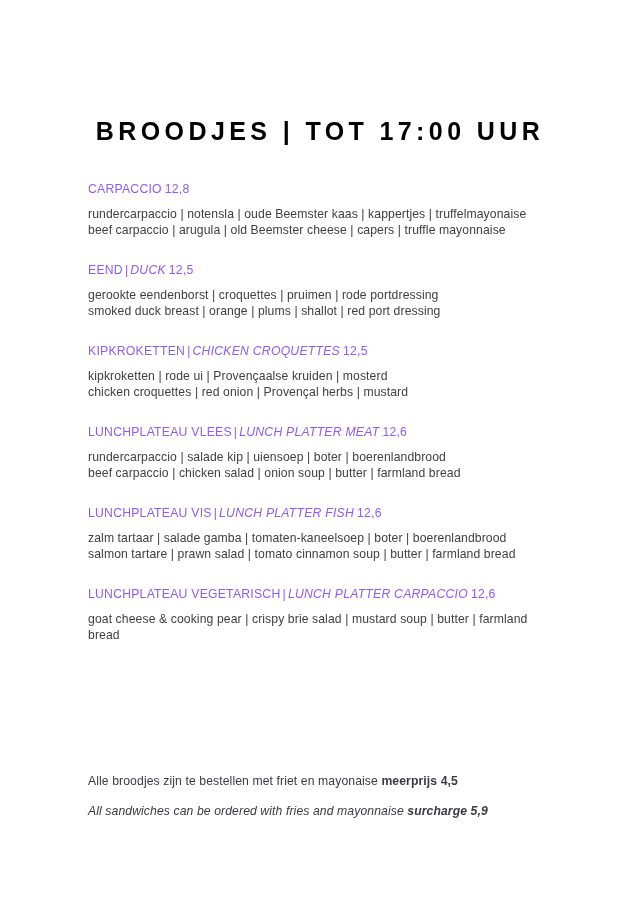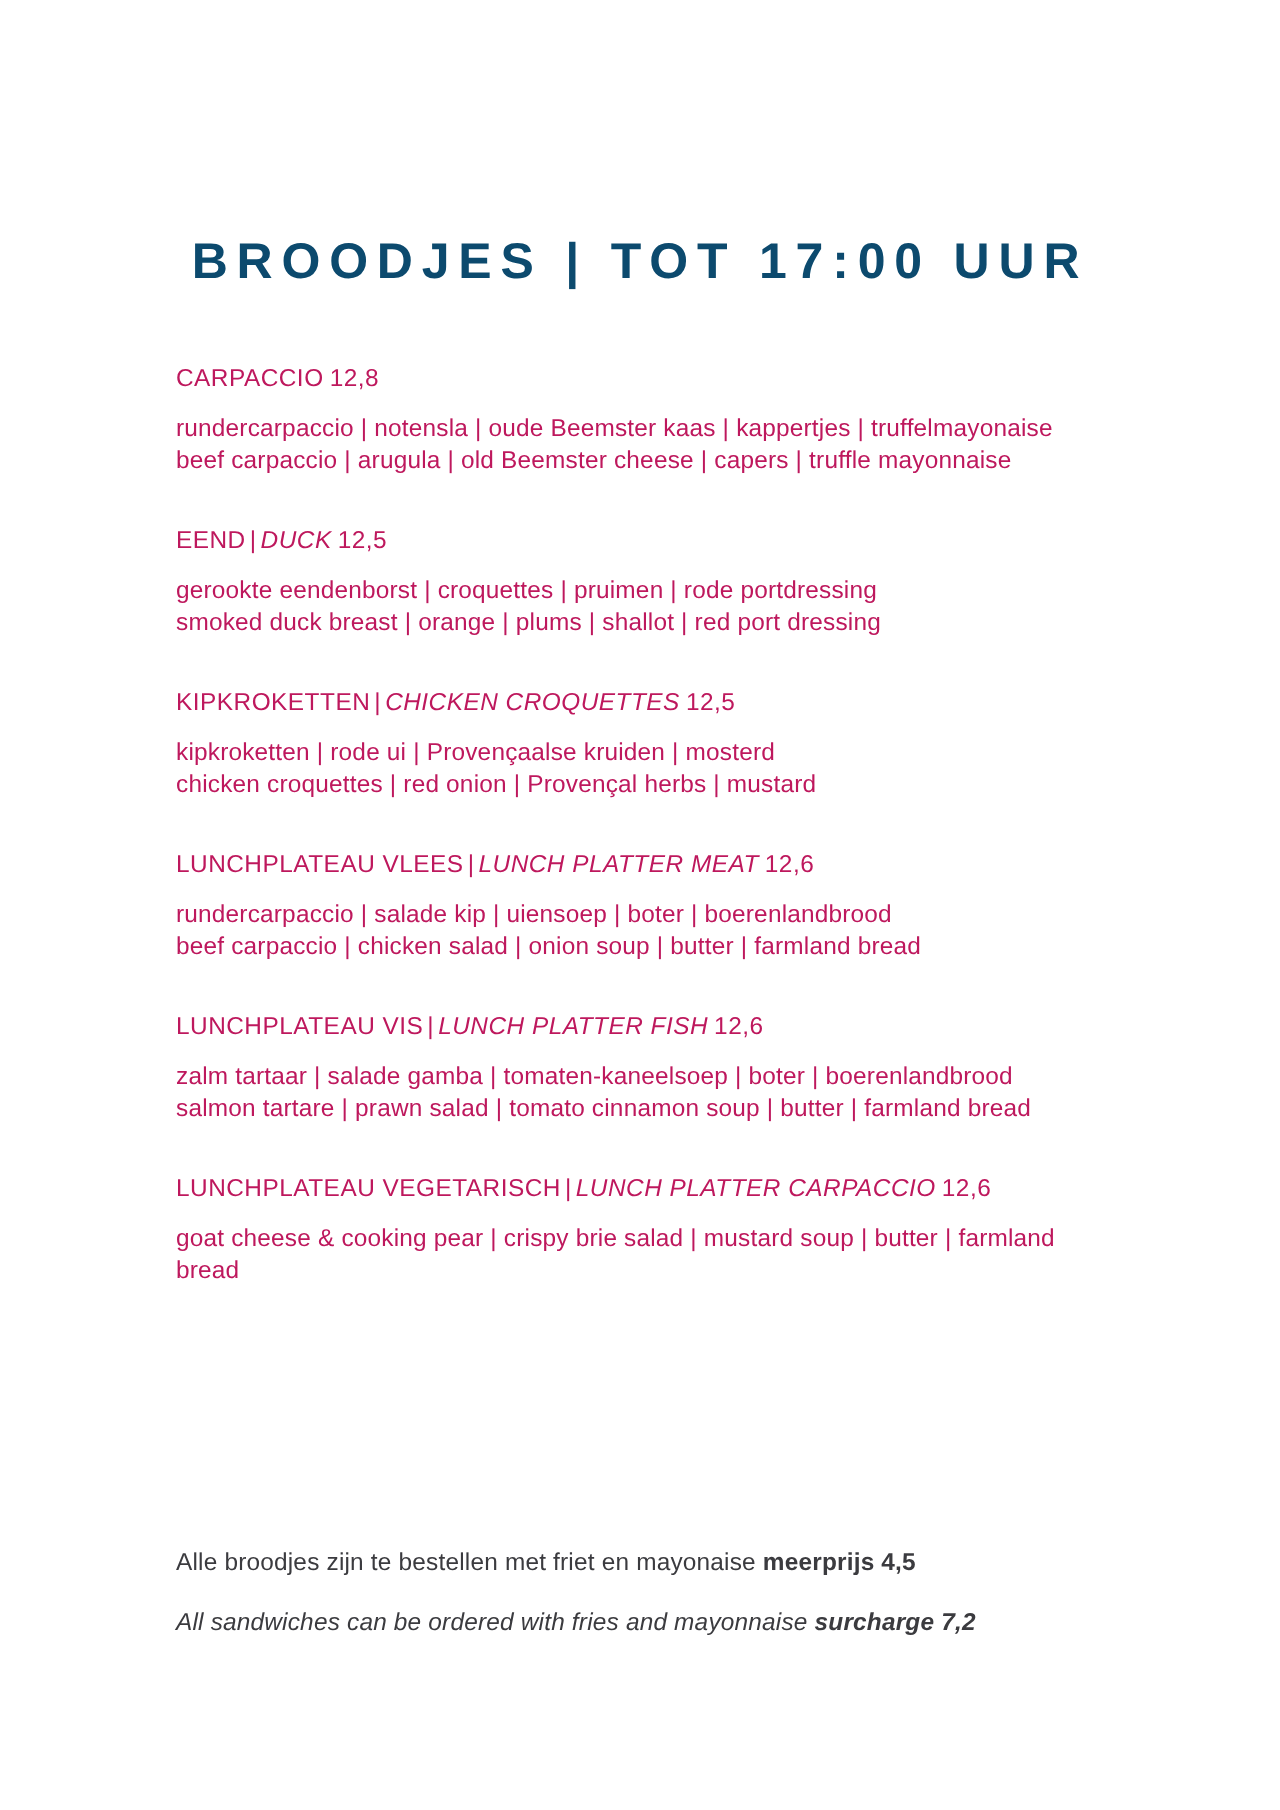--- a/index.html
+++ b/index.html
@@ -26,21 +26,21 @@
   
   .menu-title {
     position: absolute;
     top: 100px;
     left: 0;
     width: 640px;
     text-align: center;
     font-size: 25px;
     font-weight: 700;
     letter-spacing: 4.4px;
-    color: #0c4a6e;
+    color: #000000;
     text-transform: uppercase;
     white-space: nowrap;
   }
 
   
   .menu-body {
     position: absolute;
     top: 181px;
     left: 88px;
     width: 442px;
@@ -49,21 +49,21 @@
   .menu-item {
     margin-bottom: 24px;
   }
   .menu-item:last-child {
     margin-bottom: 0;
   }
 
   .item-heading {
     font-size: 12.2px;
     line-height: 16px;
-    color: #be185d;
+    color: #8b5cf6;
     letter-spacing: 0.25px;
     margin: 0 0 10px 0;
     font-weight: 400;
   }
   .item-heading .name-nl {
     font-style: normal;
   }
   .item-heading .sep {
     font-style: normal;
     padding: 0 2px;
@@ -72,21 +72,21 @@
     font-style: italic;
   }
   .item-heading .price {
     font-style: normal;
     padding-left: 3px;
   }
 
   .desc {
     font-size: 12.2px;
     line-height: 15.5px;
-    color: #be185d;
+    color: #404040;
     letter-spacing: 0.1px;
     margin: 0;
   }
   .desc-nl {
     font-style: normal;
   }
   .desc-en {
   }
 
   
@@ -176,17 +176,17 @@
       <p class="desc desc-en">goat cheese &amp; cooking pear | crispy brie salad | mustard soup | butter | farmland bread</p>
     </div>
 
   </div>
 
   <div class="menu-footer">
     <p class="footer-line footer-nl">
       <span>Alle broodjes zijn te bestellen met friet en mayonaise </span><span class="strong">meerprijs 4,5</span>
     </p>
     <p class="footer-line footer-en">
-      <span>All sandwiches can be ordered with fries and mayonnaise </span><span class="strong">surcharge 7,2</span>
+      <span>All sandwiches can be ordered with fries and mayonnaise </span><span class="strong">surcharge 5,9</span>
     </p>
   </div>
 
 </div>
 
 </body></html>

